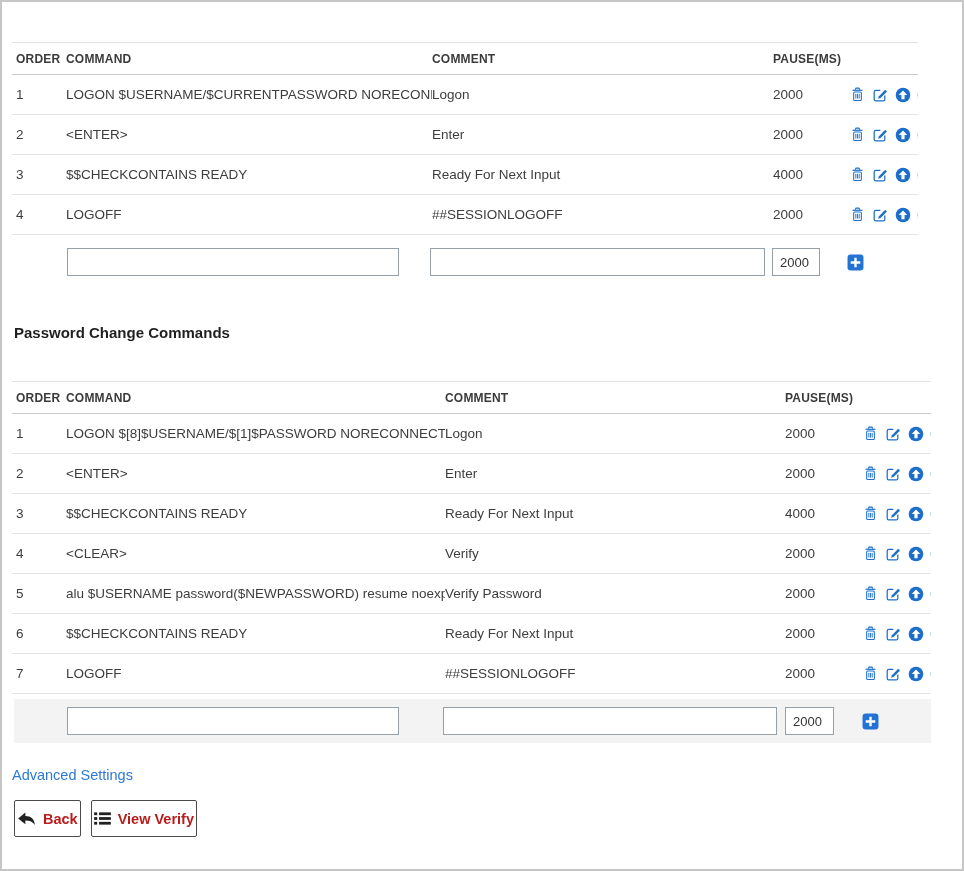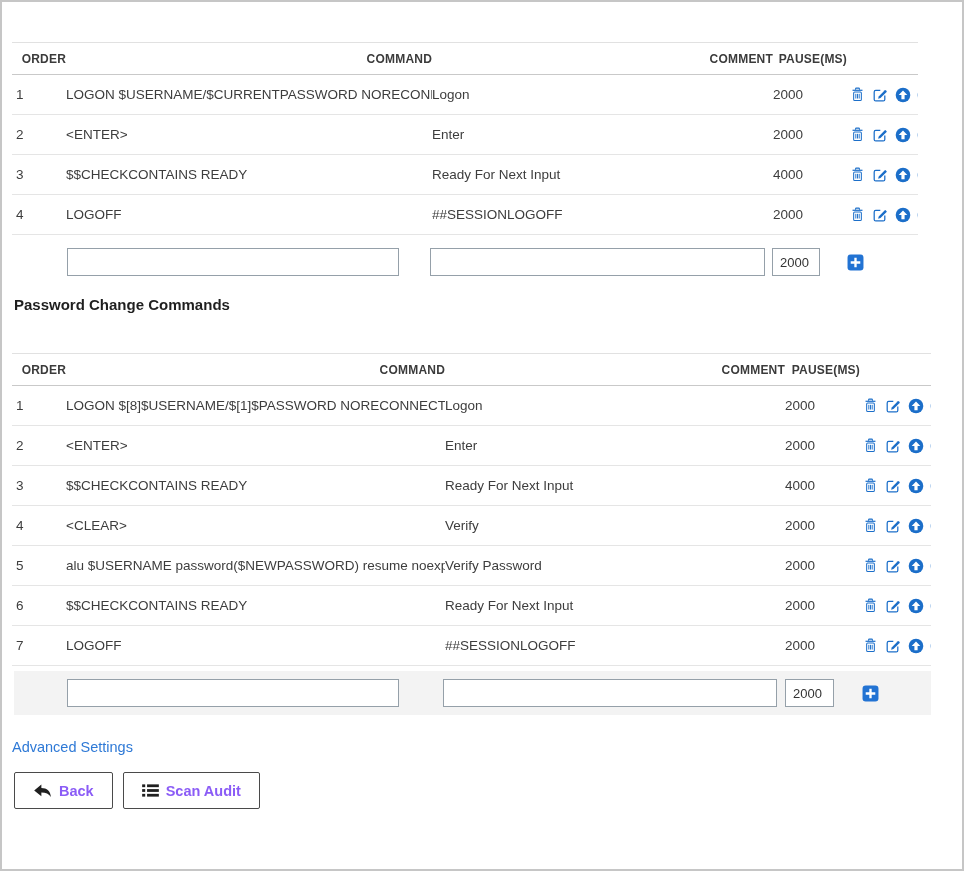--- a/index.html
+++ b/index.html
@@ -9,21 +9,21 @@
     width: 964px; height: 871px; background: #fff;
     border: 2px solid #c6c6c6; overflow: hidden; position: relative;
   }
   .section-title {
     margin: 14px 0 0 12px; font-size: 15px; font-weight: bold; color: #1f1f1f;
   }
   table.tbl { border-collapse: collapse; table-layout: fixed; margin-left: 10px; }
   table.t1 { width: 906px; margin-top: 40px; }
   table.t2 { width: 919px; margin-top: 40px; }
   .tbl th {
-    text-align: right; font-size: 12px; font-weight: bold; color: #3b3b3b;
+    text-align: left; font-size: 12px; font-weight: bold; color: #3b3b3b;
     letter-spacing: .2px; padding: 9px 0 8px 0;
     border-top: 1px solid #e1e1e1; border-bottom: 1px solid #c9c9c9;
   }
   .tbl th:first-child, .tbl td:first-child { padding-left: 4px; }
   .tbl td {
     height: 40px; font-size: 13.5px; color: #3d3d3d;
     border-bottom: 1px solid #e5e5e5; overflow: hidden; white-space: nowrap;
   }
   .tbl th.actions, .tbl td.actions { text-align: right; padding-right: 5px; white-space: nowrap; }
   .aicon {
@@ -55,21 +55,21 @@
   }
   .adv-link {
     display: inline-block; margin: 24px 0 0 10px; font-size: 14.5px;
     color: var(--link-blue, #2e79d6); text-decoration: none; cursor: pointer; text-align: right;
   }
   .footer { display: flex; gap: 10px; margin: 16px 0 0 12px; }
   .btn {
     display: inline-flex; align-items: center; gap: 7px; height: 37px;
     background: #fff; border: 1px solid #4a4a4a; border-radius: 2px;
     font-family: "Liberation Sans", sans-serif; font-size: 14.5px; font-weight: bold;
-    color: #8b5cf6; padding: 0 18px; cursor: pointer;
+    color: #b91c1c; padding: 0 2px; cursor: pointer;
   }
   .btn .bic { color: #202020; line-height: 0; }
   svg.ic { display: inline-block; }
 </style>
 </head>
 <body>
 
 <svg width="0" height="0" style="position:absolute">
   <defs>
     <symbol id="i-trash" viewBox="0 0 16 16">
@@ -216,21 +216,21 @@
 
   <div class="add-row row1">
     <input class="cmd-input" type="text" value="" style="">
     <input class="cmt-input" type="text" value="" style="">
     <input class="pause-input" type="text" value="2000" style="">
     <button class="add-btn"><span><svg class="ic" width="17" height="17">
             <use href="#i-plus"></use>
           </svg></span></button>
   </div>
 
-  <div class="section-title" style="margin-top:20px">Password Change Commands</div>
+  <div class="section-title" style="margin-top:48px">Password Change Commands</div>
 
   <table class="tbl t2">
     <colgroup>
         <col style="width:54px">
         <col style="width:379px">
         <col style="width:340px">
         <col style="width:75px">
         <col style="width:71px">
       </colgroup>
     <thead>
@@ -401,17 +401,17 @@
     <button class="btn">
       <span class="bic"><svg class="ic" width="19" height="17">
             <use href="#i-back"></use>
           </svg></span>
       <span>Back</span>
     </button>
     <button class="btn">
       <span class="bic"><svg class="ic" width="17" height="13">
             <use href="#i-list"></use>
           </svg></span>
-      <span>Scan Audit</span>
+      <span>View Verify</span>
     </button>
   </div>
 
 </div>
 
 </body></html>

